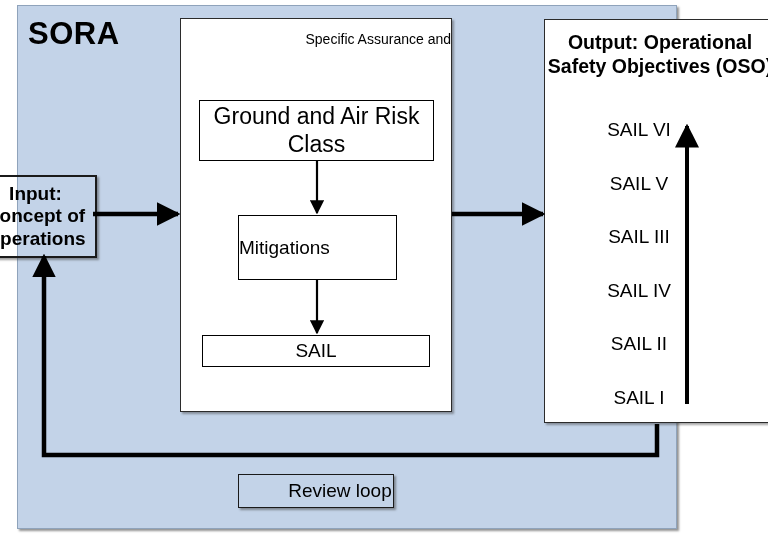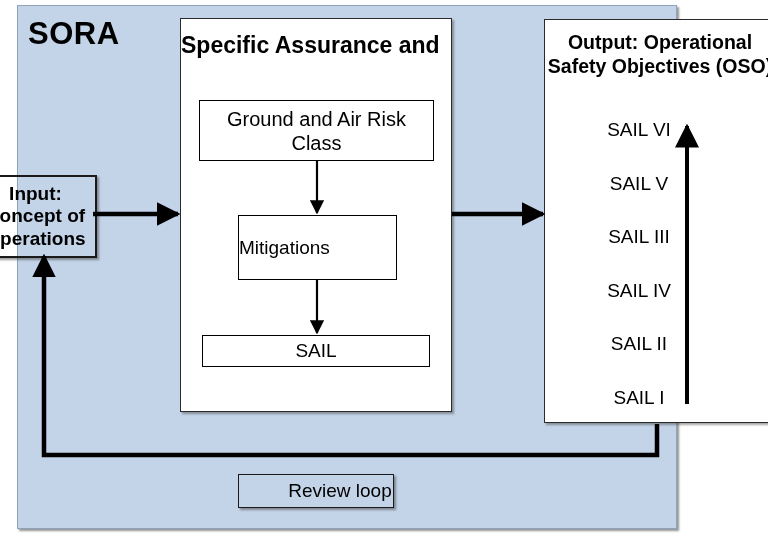--- a/index.html
+++ b/index.html
@@ -83,37 +83,37 @@
     width: 272px;
     height: 394px;
     border: 1px solid #2b2b2b;
     box-shadow: 2px 2px 2px rgba(60,60,60,0.45);
   }
   #sail-panel-title {
     position: absolute;
     left: 0;
     top: 12px;
     width: 100%;
-    text-align: left;
-    font-size: 23px;
-    font-weight: bold;
+    text-align: right;
+    font-size: 14px;
+    font-weight: normal;
     line-height: 1.22;
   }
 
   #box-grc {
     left: 199px;
     top: 100px;
     width: 235px;
     height: 61px;
     display: flex;
     align-items: center;
     justify-content: center;
     text-align: center;
   }
-  #box-grc .txt { font-size: 20px; line-height: 1.2; }
+  #box-grc .txt { font-size: 23px; line-height: 1.2; }
 
   #box-mitigations {
     left: 238px;
     top: 215px;
     width: 159px;
     height: 65px;
     display: flex;
     align-items: center;
     justify-content: flex-start;
   }

